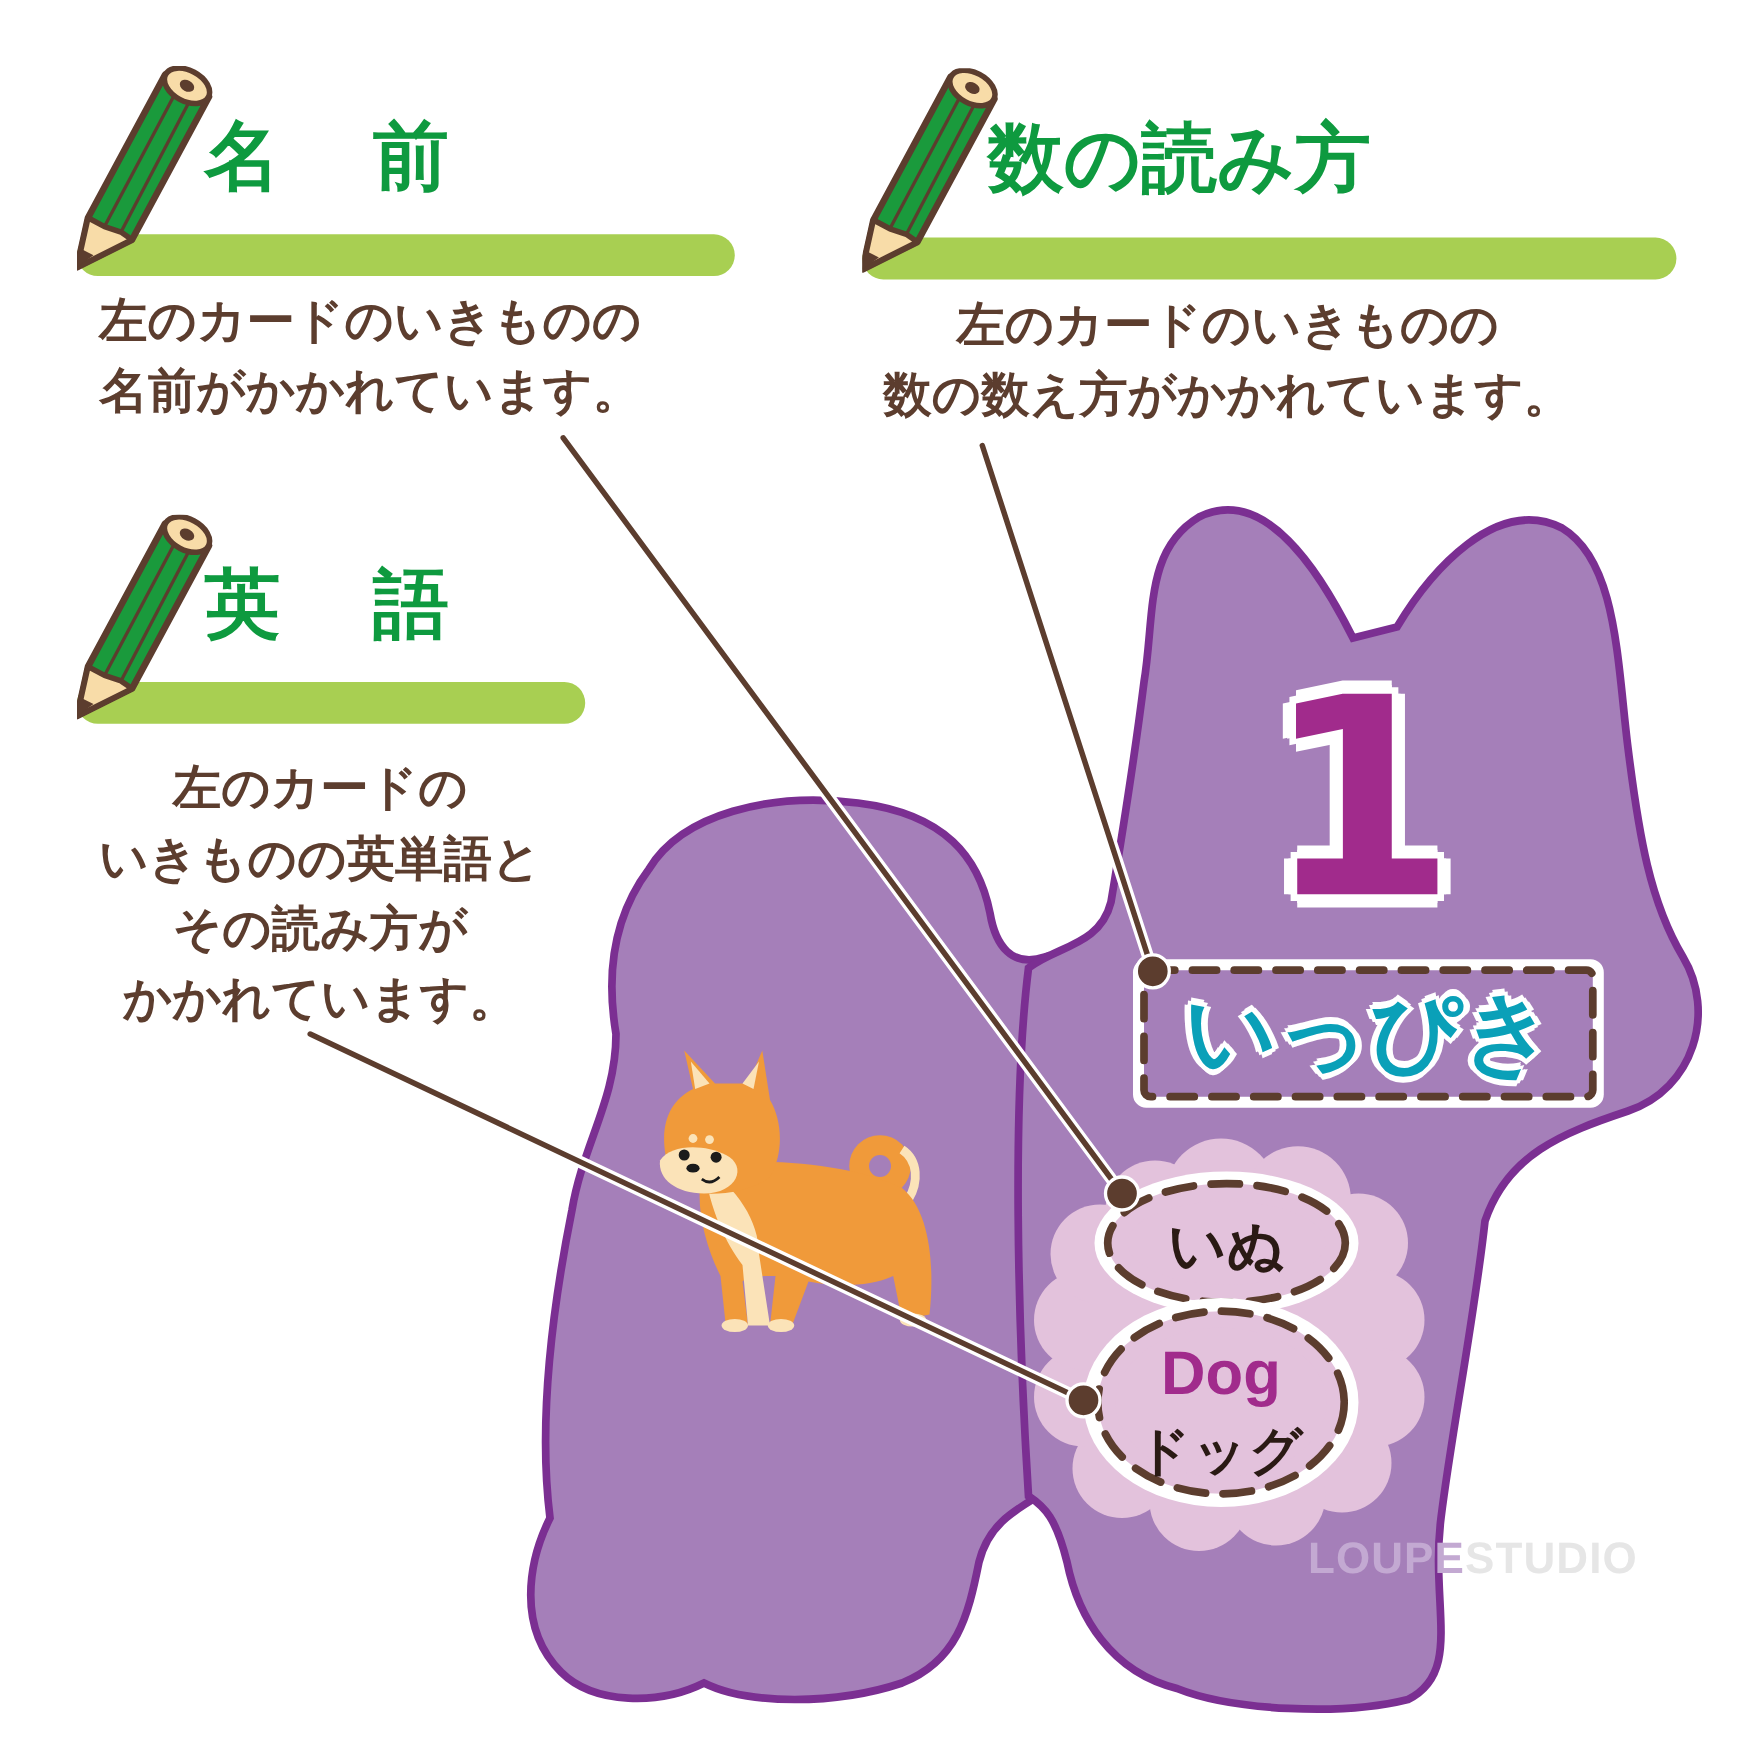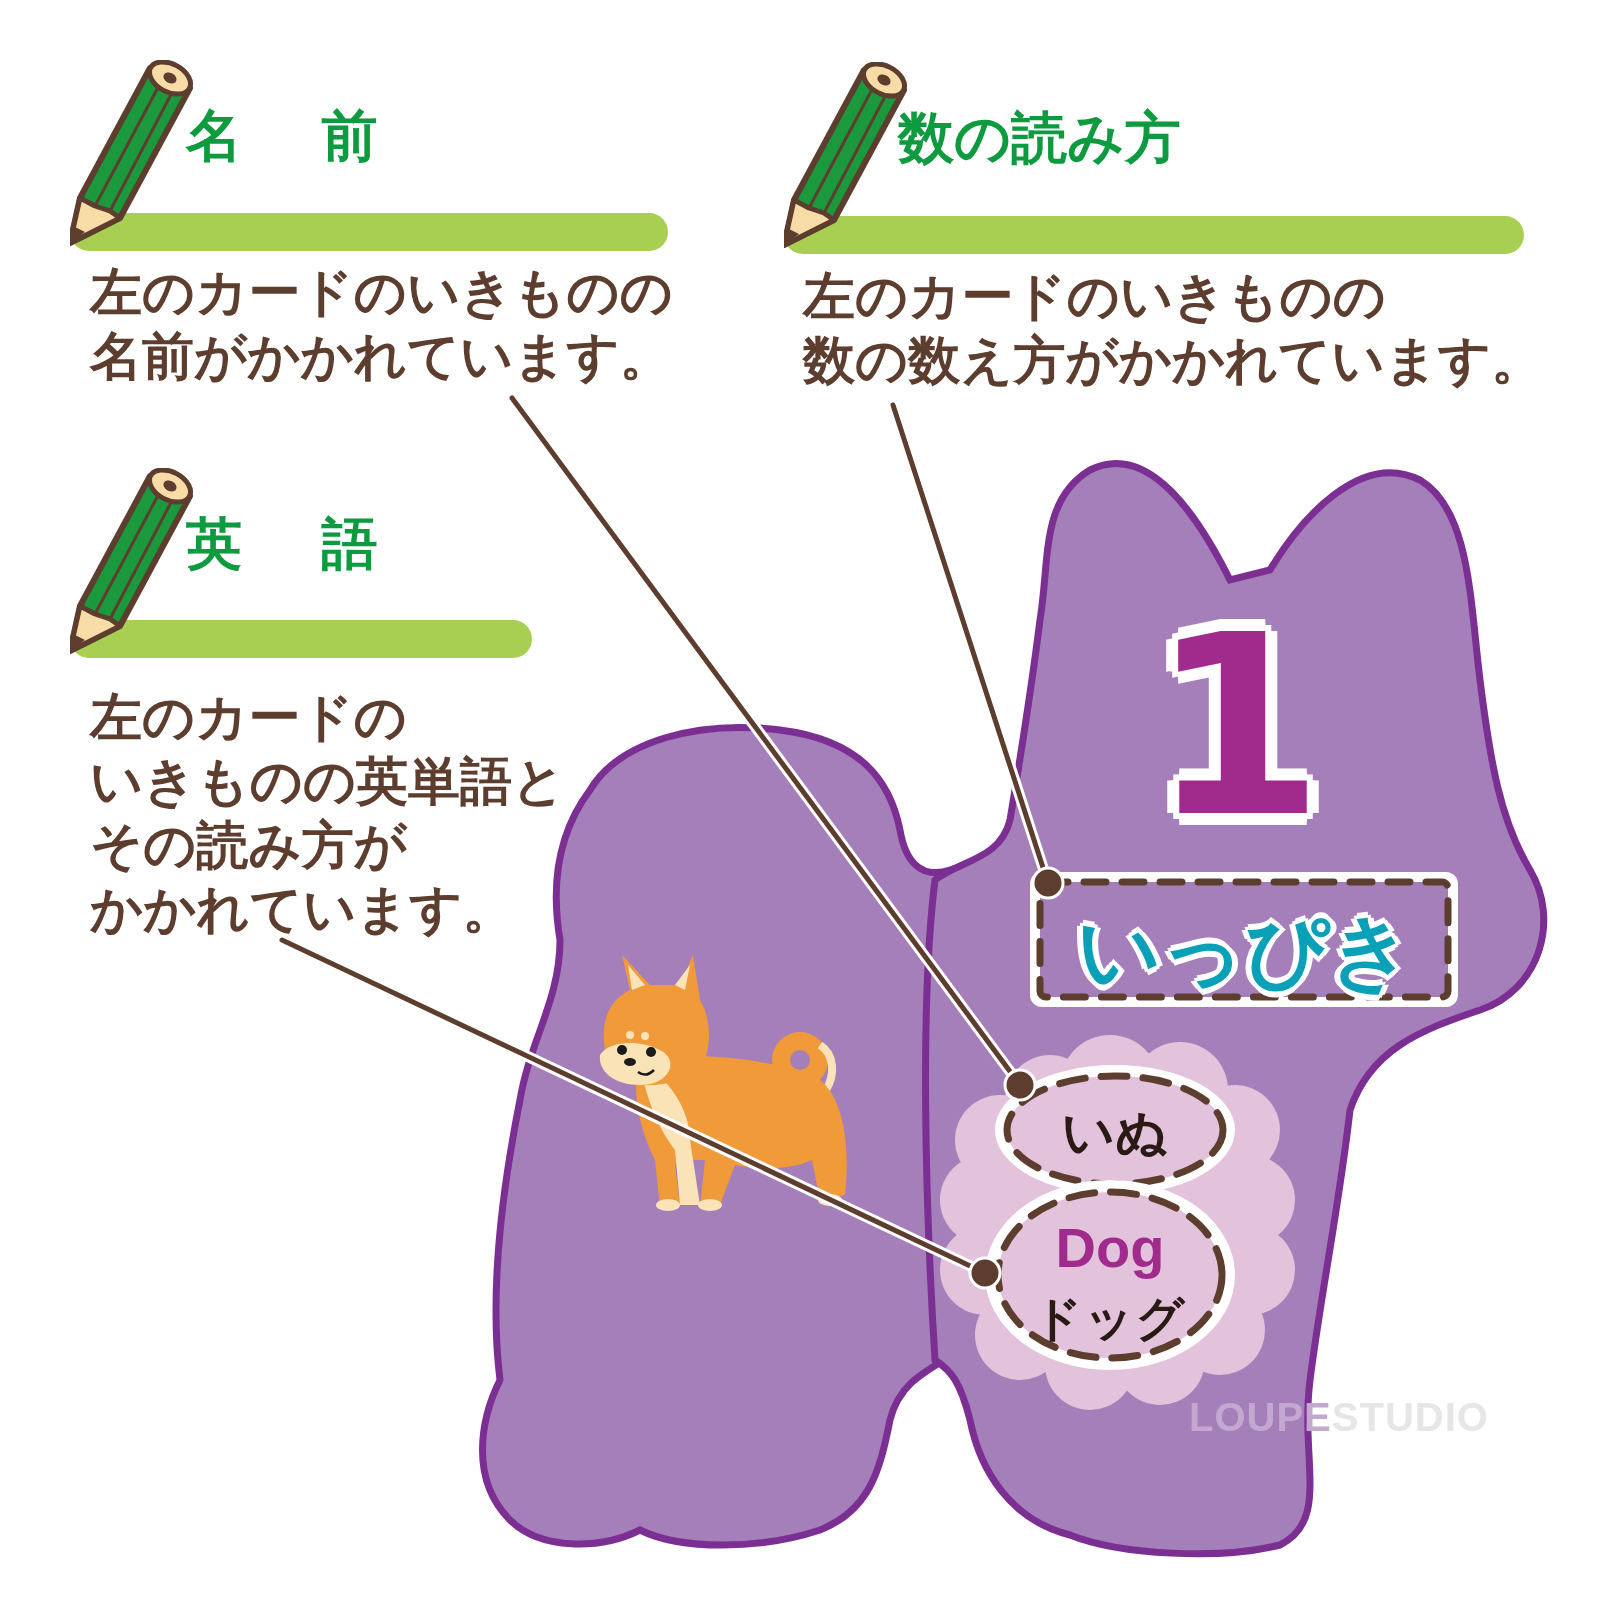--- a/index.html
+++ b/index.html
@@ -1,21 +1,21 @@
 <!DOCTYPE html>
 <html><head>
 <meta charset="utf-8">
 <style>
   html, body { margin:0; padding:0; background:#ffffff; }
   body { width:1600px; height:1600px; position:relative; overflow:hidden;
          font-family:"DejaVu Sans", sans-serif; }
   .abs { position:absolute; }
-  .heading { color:#0e9a3f; font-weight:bold; font-size:56px; line-height:1; letter-spacing:0px; white-space:nowrap; }
+  .heading { color:#0e9a3f; font-weight:bold; font-size:69px; line-height:1; letter-spacing:0px; white-space:nowrap; }
   .heading.spaced { letter-spacing:30px; }
-  .desc { color:#5c3d2e; font-weight:bold; font-size:52px; line-height:64px; white-space:pre-line; }
+  .desc { color:#5c3d2e; font-weight:bold; font-size:44px; line-height:64px; white-space:pre-line;text-align:center; }
   .bar { background:#a8cf52; height:38px; border-radius:19px; }
   svg { position:absolute; left:0; top:0; }
   .dog-card-text { text-align:center; white-space:nowrap; }
   .count-badge { color:#0aa0b8; font-weight:bold; font-size:82px; line-height:1;
       -webkit-text-stroke:0; text-shadow:
         0 0 0 #fff, 4px 0 0 #fff, -4px 0 0 #fff, 0 4px 0 #fff, 0 -4px 0 #fff,
         3px 3px 0 #fff, -3px -3px 0 #fff, 3px -3px 0 #fff, -3px 3px 0 #fff,
         6px 0 0 #fff,-6px 0 0 #fff,0 6px 0 #fff,0 -6px 0 #fff; }
   .numeral { color:#a12b8c; font-weight:bold; font-size:250px; line-height:1;
       text-shadow: 8px 0 0 #fff,-8px 0 0 #fff,0 8px 0 #fff,0 -8px 0 #fff,
@@ -145,20 +145,20 @@
 <svg width="200" height="260" style="left:70px; top:468px;">
   <use href="#pencil" x="0" y="18"></use>
 </svg>
 <div class="abs heading spaced" style="left:186px; top:516px;">英 語</div>
 <div class="abs desc" style="left:90px; top:685px;">左のカードの
 いきものの英単語と
 その読み方が
 かかれています。</div>
 
 <div class="abs numeral dog-card-text" style="left:1150px; top:602px; width:160px;">1</div>
-<div class="abs count-badge dog-card-text" style="left:1060px; top:898px; width:370px;margin-top:12px;">いっぴき</div>
+<div class="abs count-badge dog-card-text" style="left:1060px; top:898px; width:370px;">いっぴき</div>
 <div class="abs jp-name dog-card-text" style="left:1015px; top:1098px; width:200px;">いぬ</div>
 <div class="abs en-word dog-card-text" style="left:1010px; top:1215px; width:200px;">Dog</div>
 <div class="abs kana dog-card-text" style="left:1010px; top:1287px; width:200px;">ドッグ</div>
 
 <div class="abs watermark" style="left:1145px; top:1395px;">
   <span style="color:#c3a9d2; font-weight:bold;margin-left:44px;">LOUPE</span><span style="color:#e6e6e6;font-weight:bold;">STUDIO</span>
 </div>
 
 </body></html>

